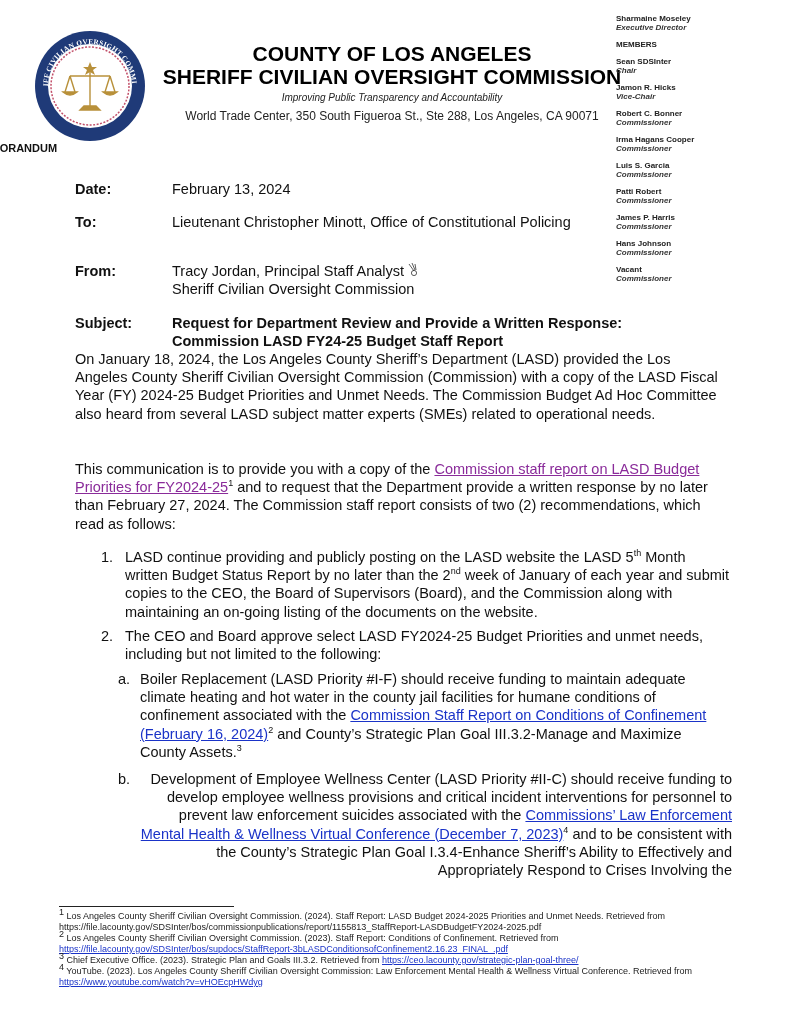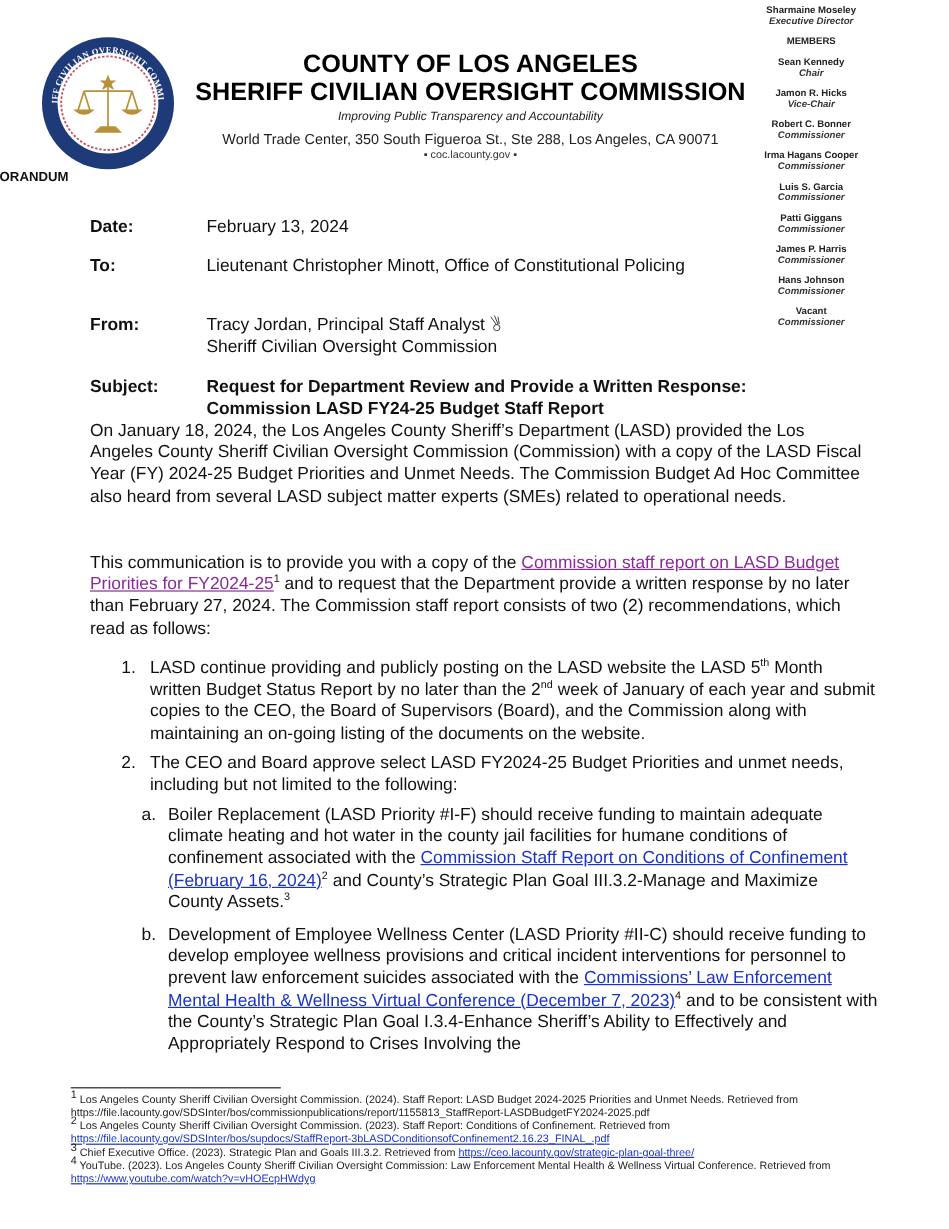--- a/index.html
+++ b/index.html
@@ -8,21 +8,21 @@
 
     .seal { position: absolute; left: 34px; top: 30px; width: 112px; height: 112px; }
 
     .letterhead { position: absolute; left: 150px; top: 42px; width: 484px; text-align: center; }
     .lh-county { font-size: 21px; font-weight: bold; line-height: 23px; color: #000; }
     .lh-commission { font-size: 21px; font-weight: bold; line-height: 24px; color: #000; }
     .lh-tagline { font-size: 10px; font-style: italic; margin-top: 3px; color: #222; }
     .lh-address { font-size: 12px; margin-top: 6px; color: #222; }
     .lh-web { font-size: 9px; margin-top: 1px; color: #333; }
 
-    .roster { position: absolute; right: 55px; top: 4px; width: 120px; text-align: center; font-size: 8px; line-height: 9px; }
+    .roster { position: absolute; right: 55px; top: 14px; width: 120px; text-align: left; font-size: 8px; line-height: 9px; }
     .roster .entry { margin-bottom: 8px; }
     .roster .name { font-weight: bold; color: #222; }
     .roster .role { font-weight: bold; font-style: italic; color: #333; }
     .roster .members { font-weight: bold; color: #222; margin-bottom: 8px; }
 
     .memo-title { position: absolute; left: 0; width: 791px; top: 142px; text-align: left; font-size: 11px; font-weight: bold; }
     .memo-title span { position: relative; left: -26px; }
 
     .field { position: absolute; left: 75px; font-size: 14.5px; line-height: 18px; }
     .field .label { position: absolute; left: 0; top: 0; width: 80px; font-weight: bold; }
@@ -72,51 +72,50 @@
     <path d="M46 80 L66 80 L62 76 L50 76 Z" fill="#b8903a"></path>
   </g>
   <polygon points="56,32 58,37 63,37 59,40 61,45 56,42 51,45 53,40 49,37 54,37" fill="#b8903a"></polygon>
 </svg>
 
 <div class="letterhead">
   <div class="lh-county">COUNTY OF LOS ANGELES</div>
   <div class="lh-commission">SHERIFF CIVILIAN OVERSIGHT COMMISSION</div>
   <div class="lh-tagline">Improving Public Transparency and Accountability</div>
   <div class="lh-address">World Trade Center, 350 South Figueroa St., Ste 288, Los Angeles, CA 90071</div>
-  <div class="lh-web">▪ coc.lacounty.gov ▪</div>
 </div>
 
 <div class="roster">
   <div class="entry">
     <div class="name">Sharmaine Moseley</div>
     <div class="role">Executive Director</div>
   </div>
   <div class="members">MEMBERS</div>
   <div class="entry">
-    <div class="name">Sean Kennedy</div>
+    <div class="name">Sean SDSInter</div>
     <div class="role">Chair</div>
   </div>
   <div class="entry">
     <div class="name">Jamon R. Hicks</div>
     <div class="role">Vice-Chair</div>
   </div>
   <div class="entry">
     <div class="name">Robert C. Bonner</div>
     <div class="role">Commissioner</div>
   </div>
   <div class="entry">
     <div class="name">Irma Hagans Cooper</div>
     <div class="role">Commissioner</div>
   </div>
   <div class="entry">
     <div class="name">Luis S. Garcia</div>
     <div class="role">Commissioner</div>
   </div>
   <div class="entry">
-    <div class="name">Patti Giggans</div>
+    <div class="name">Patti Robert</div>
     <div class="role">Commissioner</div>
   </div>
   <div class="entry">
     <div class="name">James P. Harris</div>
     <div class="role">Commissioner</div>
   </div>
   <div class="entry">
     <div class="name">Hans Johnson</div>
     <div class="role">Commissioner</div>
   </div>
@@ -179,21 +178,21 @@
 
 <div class="list-item" style="left:118px; top:670px; width:610px;">
   <span class="num">a.</span>
   <div style="padding-left:22px;">
     <span>Boiler Replacement (LASD Priority #I-F) should receive funding to maintain adequate climate heating and hot water in the county jail facilities for humane conditions of confinement associated with the </span><a class="link" href="#">Commission Staff Report on Conditions of Confinement (February 16, 2024)</a><sup>2</sup><span> and County’s Strategic Plan Goal III.3.2-Manage and Maximize County Assets.</span><sup>3</sup>
   </div>
 </div>
 
 <div class="list-item" style="left:118px; top:770px; width:614px;">
   <span class="num">b.</span>
-  <div style="padding-left:22px;">
+  <div style="padding-left:22px;text-align:right;">
     <span>Development of Employee Wellness Center (LASD Priority #II-C) should receive funding to develop employee wellness provisions and critical incident interventions for personnel to prevent law enforcement suicides associated with the </span><a class="link" href="#">Commissions’ Law Enforcement Mental Health &amp; Wellness Virtual Conference (December 7, 2023)</a><sup>4</sup><span> and to be consistent with the County’s Strategic Plan Goal I.3.4-Enhance Sheriff’s Ability to Effectively and Appropriately Respond to Crises Involving the</span>
   </div>
 </div>
 
 <div class="fn-rule"></div>
 <div class="footnotes">
   <div><sup>1</sup><span> Los Angeles County Sheriff Civilian Oversight Commission. (2024). Staff Report: LASD Budget 2024-2025 Priorities and Unmet Needs. Retrieved from https://file.lacounty.gov/SDSInter/bos/commissionpublications/report/1155813_StaffReport-LASDBudgetFY2024-2025.pdf</span></div>
   <div><sup>2</sup><span> Los Angeles County Sheriff Civilian Oversight Commission. (2023). Staff Report: Conditions of Confinement.  Retrieved from </span><a href="#">https://file.lacounty.gov/SDSInter/bos/supdocs/StaffReport-3bLASDConditionsofConfinement2.16.23_FINAL_.pdf</a></div>
   <div><sup>3</sup><span> Chief Executive Office. (2023). Strategic Plan and Goals III.3.2. Retrieved from </span><a href="#">https://ceo.lacounty.gov/strategic-plan-goal-three/</a></div>
   <div><sup>4</sup><span> YouTube. (2023).  Los Angeles County Sheriff Civilian Oversight Commission: Law Enforcement Mental Health &amp; Wellness Virtual Conference.  Retrieved from </span><a href="#">https://www.youtube.com/watch?v=vHOEcpHWdyg</a></div>

